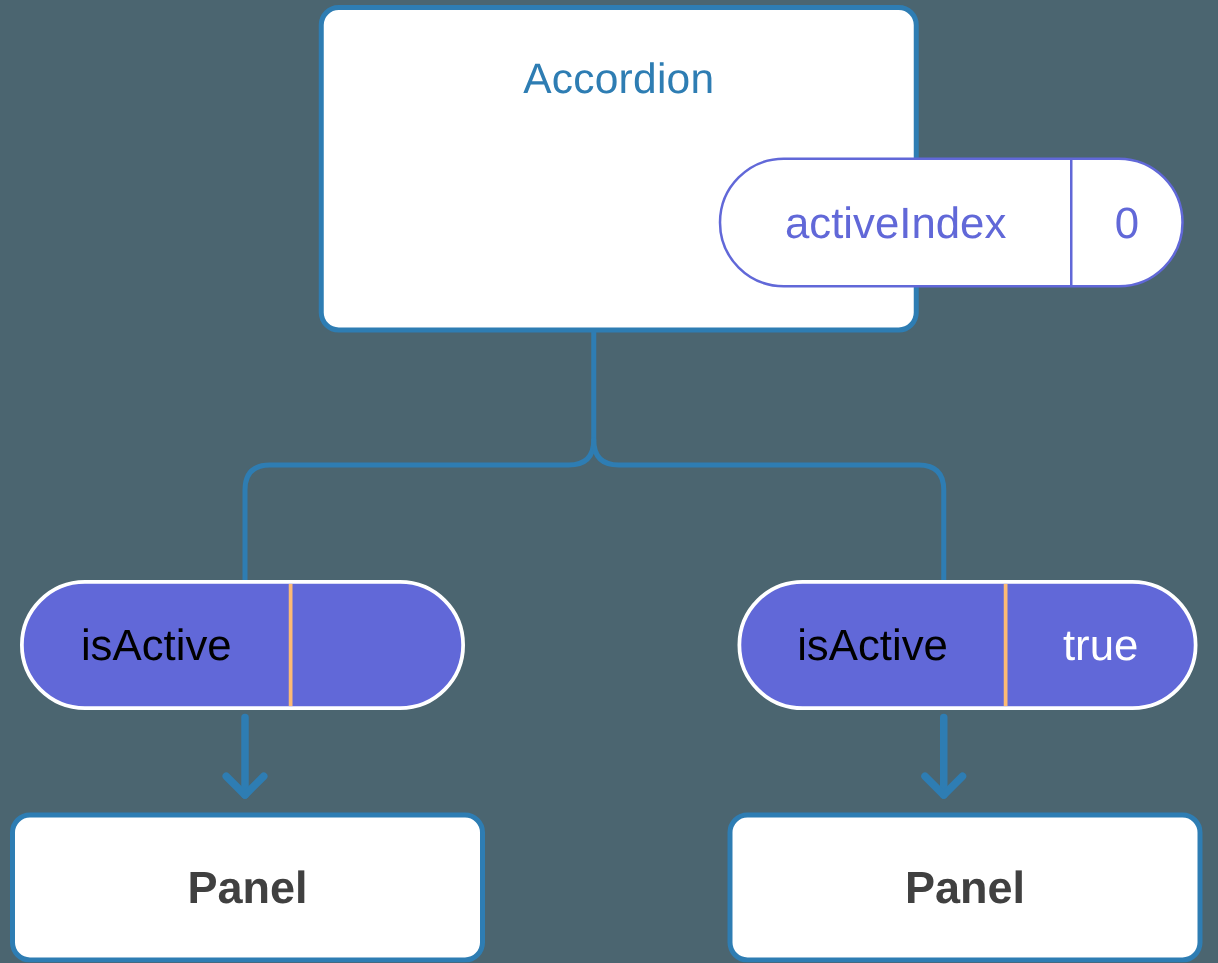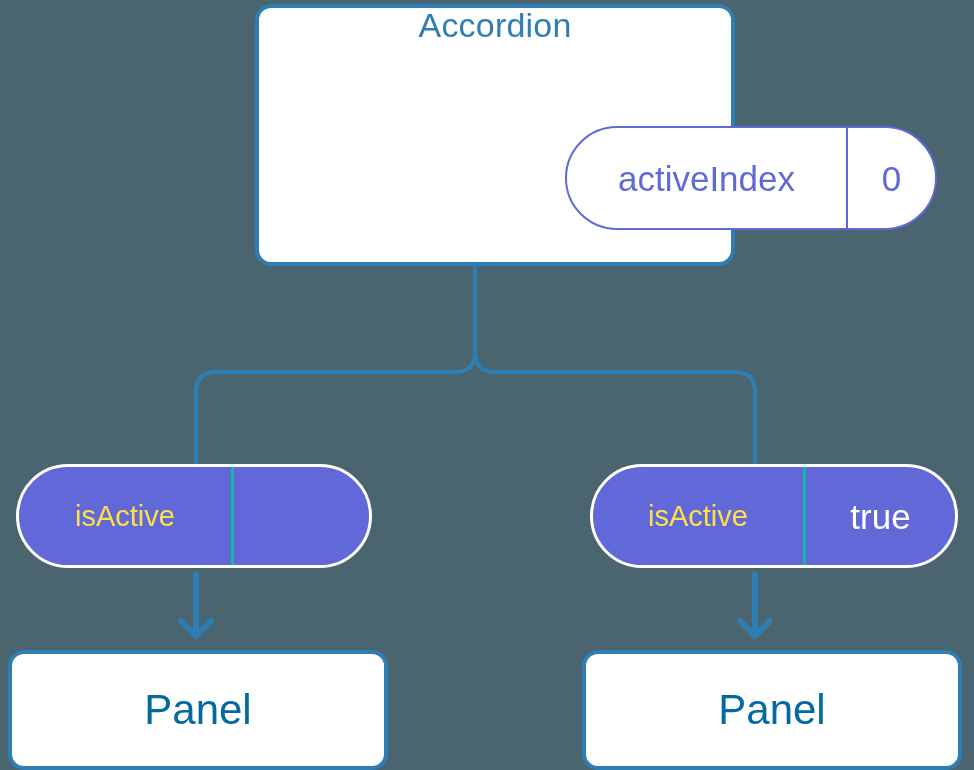--- a/index.html
+++ b/index.html
@@ -39,20 +39,21 @@
     display: flex;
     flex-direction: column;
     align-items: center;
   }
   #accordion-card {
     left: 255px;
     top: 4px;
     width: 480px;
     height: 262px;
     justify-content: flex-start;
+    padding-top: 38px;
   }
   .card-title {
     color: #2e7db3;
     font-size: 34px;
     font-weight: 400;
     letter-spacing: 0.2px;
     line-height: 1;
   }
   #panel-left {
     left: 8px;
@@ -62,23 +63,23 @@
     justify-content: center;
   }
   #panel-right {
     left: 582px;
     top: 650px;
     width: 380px;
     height: 120px;
     justify-content: center;
   }
   .panel-title {
-    color: #0369a1;
-    font-size: 42px;
-    font-weight: 400;
+    color: #404040;
+    font-size: 36px;
+    font-weight: 700;
     line-height: 1;
   }
 
   
   .pill {
     position: absolute;
     display: flex;
     align-items: stretch;
     box-sizing: border-box;
     border-radius: 999px;
@@ -87,21 +88,21 @@
   .pill-key, .pill-val {
     display: flex;
     align-items: center;
     justify-content: center;
     box-sizing: border-box;
     line-height: 1;
   }
 
   
   .pill.outline {
-    left: 306px;
+    left: 316px;
     top: 118px;
     width: 372px;
     height: 104px;
     border: 2px solid #6168d8;
     background: #ffffff;
   }
   .pill.outline .pill-key {
     width: 281px;
     color: #6168d8;
     font-size: 35px;
@@ -113,23 +114,23 @@
     font-size: 35px;
   }
 
   
   .pill.solid {
     height: 104px;
     border: 3px solid #ffffff;
     background: #6168d8;
   }
   .pill.solid .pill-key {
-    color: #fde047;
-    font-size: 29px;
-    border-right: 3px solid #14b8a6;
+    color: #000000;
+    font-size: 35px;
+    border-right: 3px solid #fdba74;
   }
   .pill.solid .pill-val {
     flex: 1;
     color: #ffffff;
     font-size: 35px;
   }
   #pill-left {
     left: 16px;
     top: 464px;
     width: 356px;

